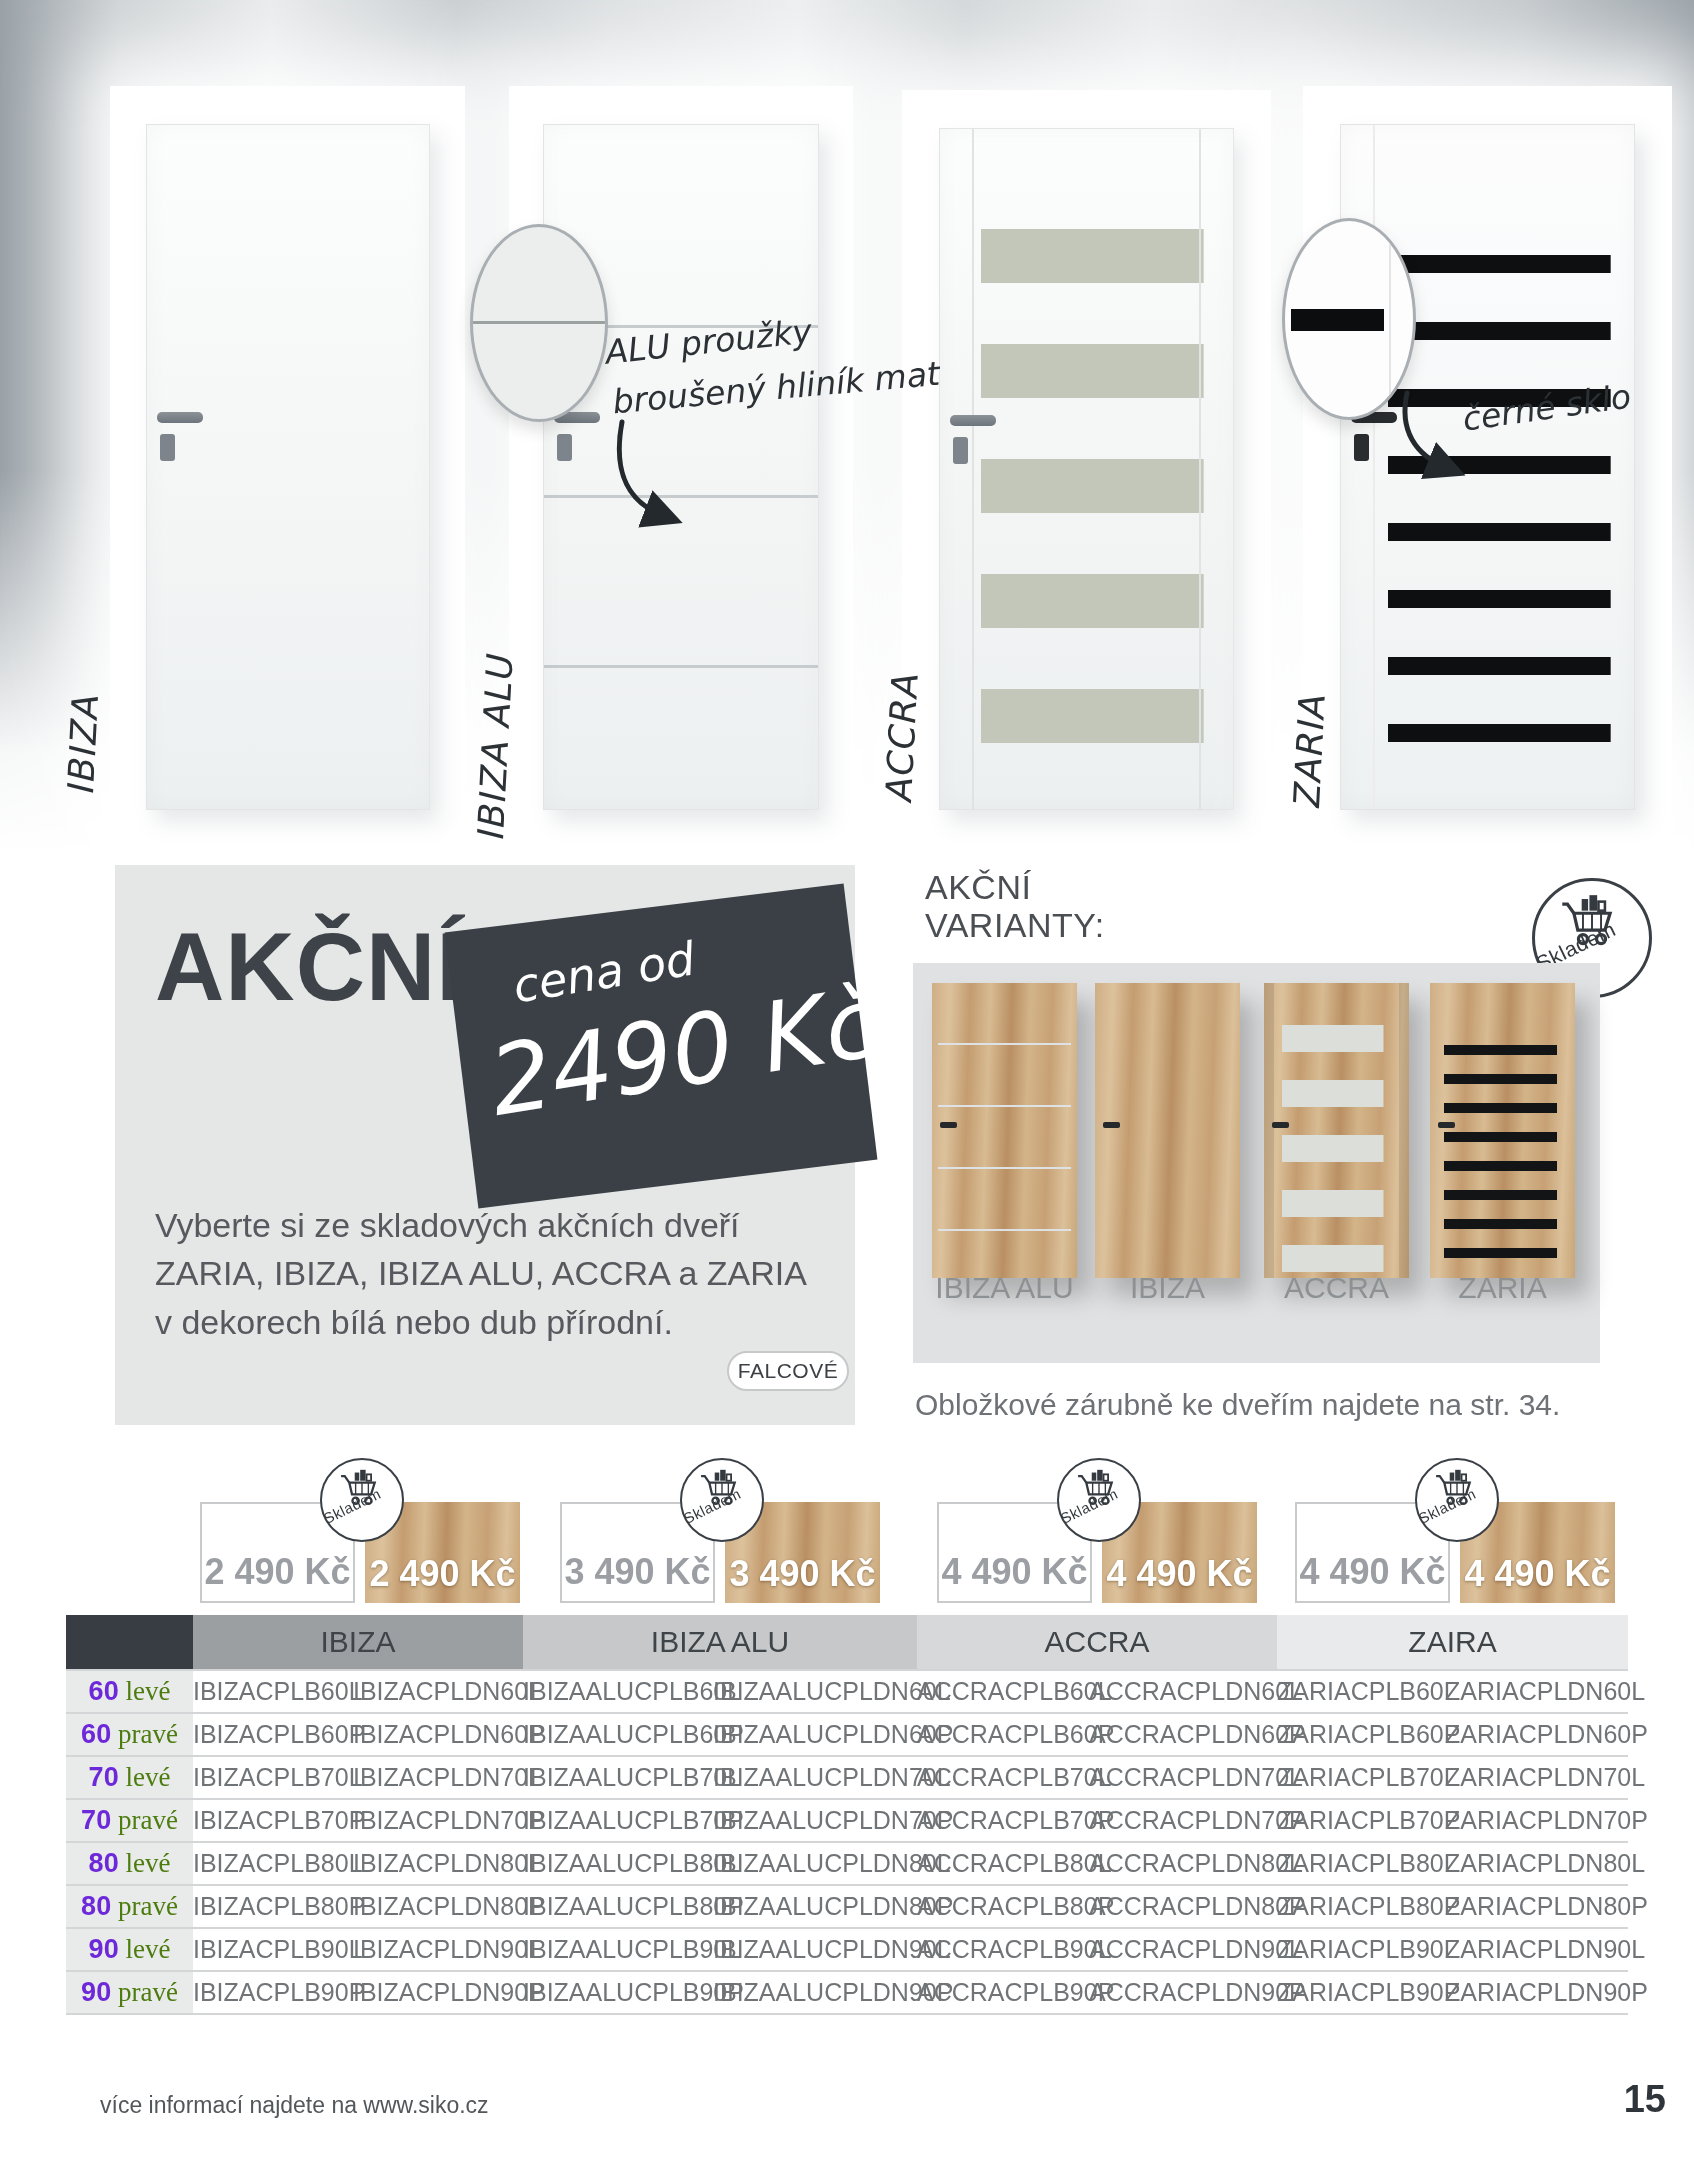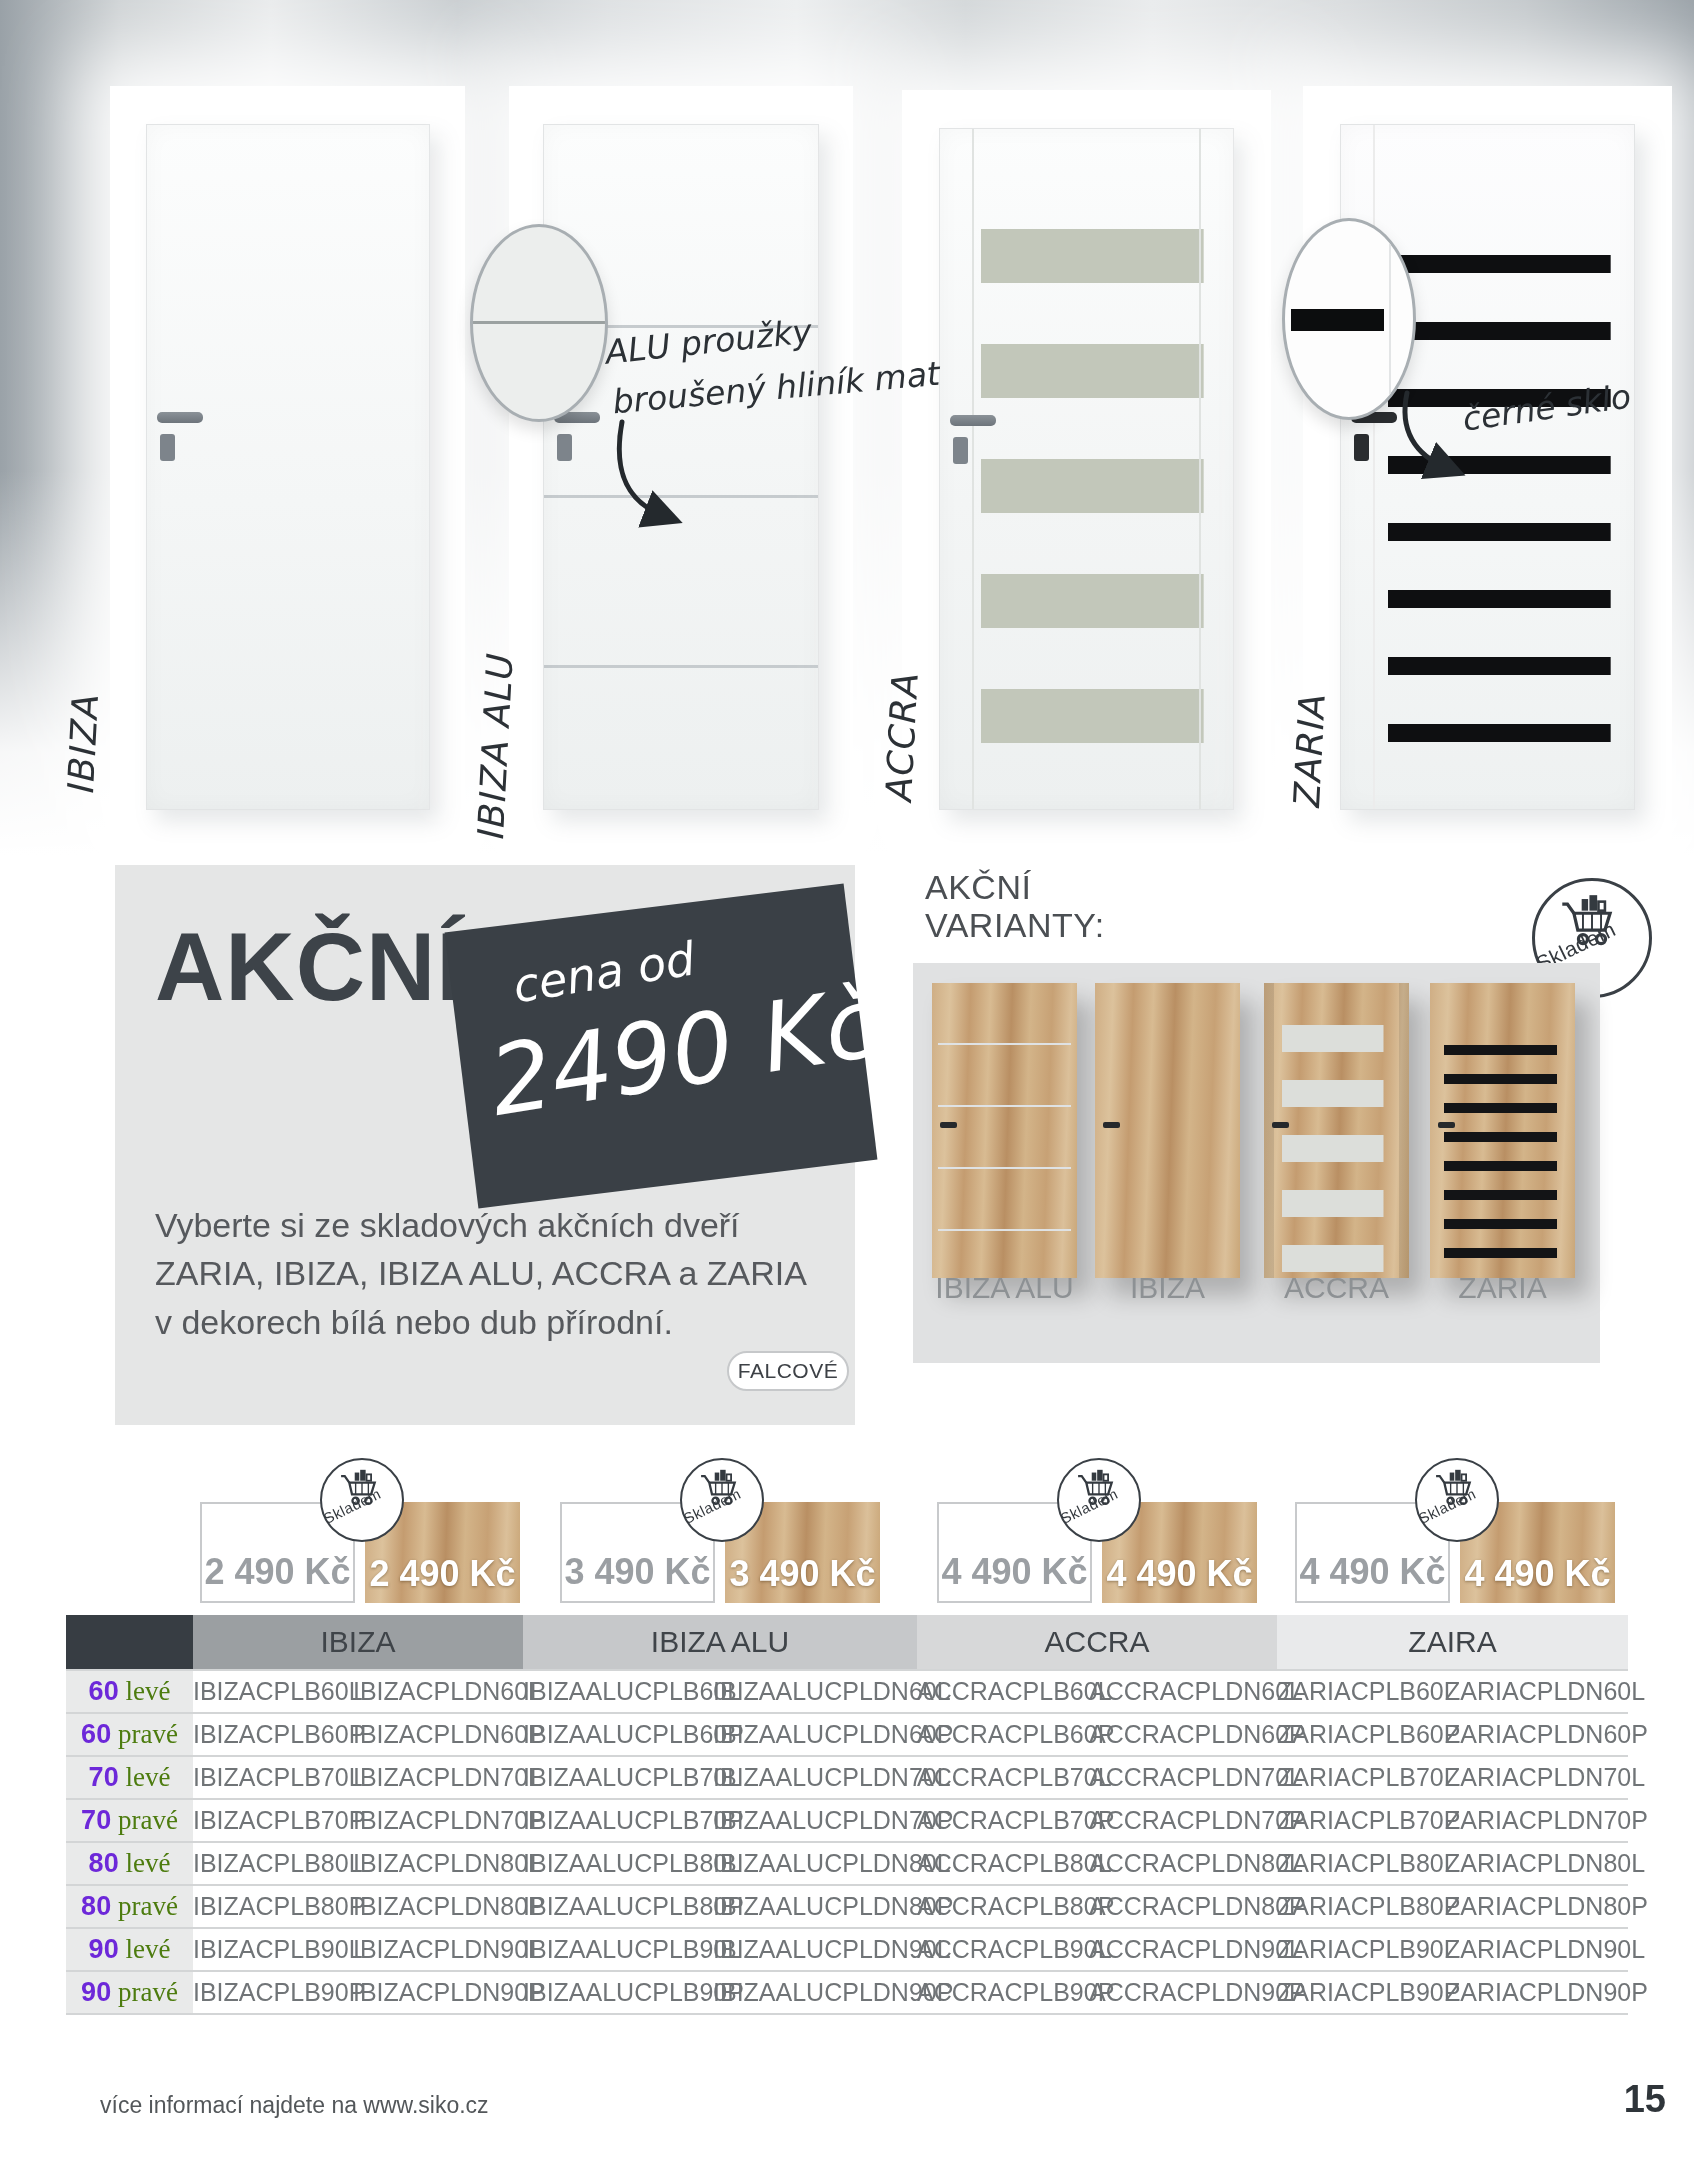--- a/index.html
+++ b/index.html
@@ -235,20 +235,21 @@
         <div class="v-handle"></div>
       </div>
     <div class="v-door v-zaria" style="left:517px;">
         <div class="v-handle"></div>
       </div>
     <div class="v-label" style="left:19px;">IBIZA ALU</div>
     <div class="v-label" style="left:182px;">IBIZA</div>
     <div class="v-label" style="left:351px;">ACCRA</div>
     <div class="v-label" style="left:517px;">ZARIA</div>
   </div>
+  <div class="v-caption">Obložkové zárubně ke dveřím najdete na str. 34.</div>
 
   <div class="price-pair" style="left:200px;">
     <div class="swatch white">
         <span class="price-txt">2 490 Kč</span>
       </div>
     <div class="swatch woodp wood">
         <span class="price-txt">2 490 Kč</span>
       </div>
   </div>
   <div class="price-pair" style="left:560px;">

